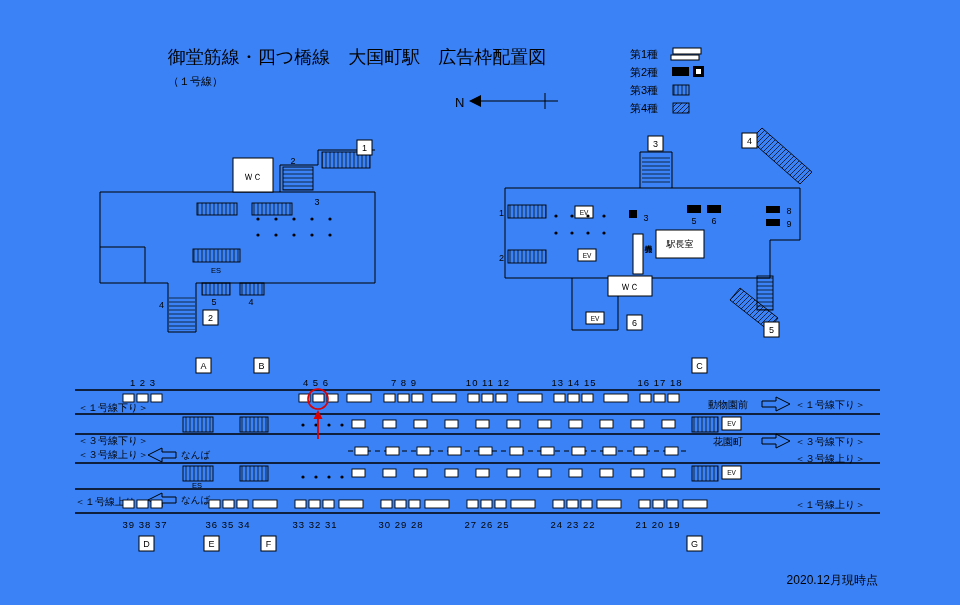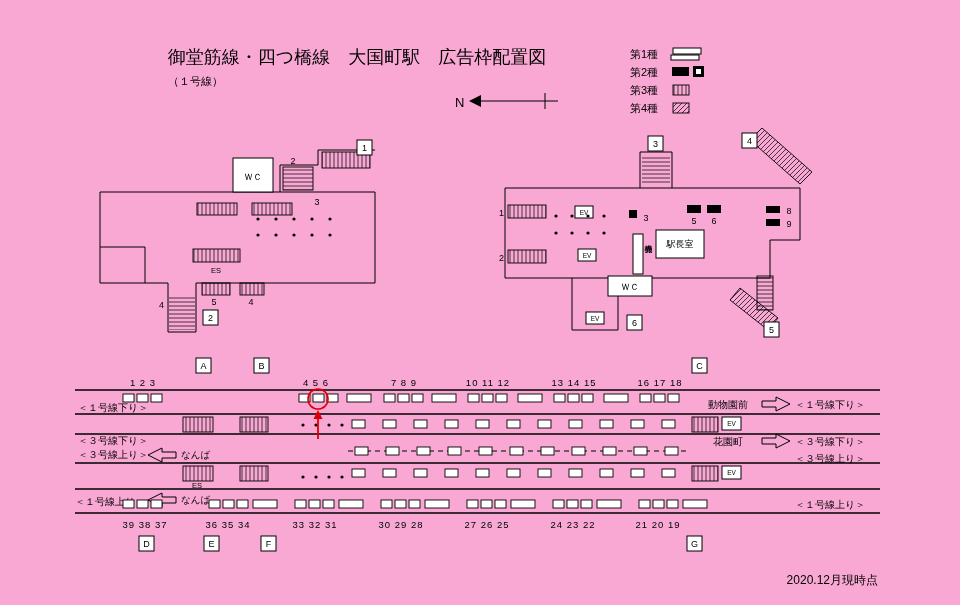--- a/index.html
+++ b/index.html
@@ -1,16 +1,16 @@
 <!DOCTYPE html>
 <html><head>
 <meta charset="utf-8">
 <style>
   html,body{margin:0;padding:0;background:#fff}
-  .page{position:relative;width:960px;height:605px;background:#f9a8d4;overflow:hidden}
+  .page{position:relative;width:960px;height:605px;background:#3b82f6;overflow:hidden}
   svg{display:block}
   text{font-family:"Liberation Sans","DejaVu Sans",sans-serif;fill:#000}
   .s{fill:none;stroke:#000;stroke-width:1}
   .s2{fill:none;stroke:#000;stroke-width:1.3}
   .st{stroke:#000;stroke-width:0.9}
   .box{fill:#fff;stroke:#000;stroke-width:1}
   .frames rect{fill:#fff;stroke:#000;stroke-width:0.9}
   .dot{fill:#000}
   .lbl{font-size:10px}
   .num{font-size:9.5px;letter-spacing:1px;text-anchor:middle}

